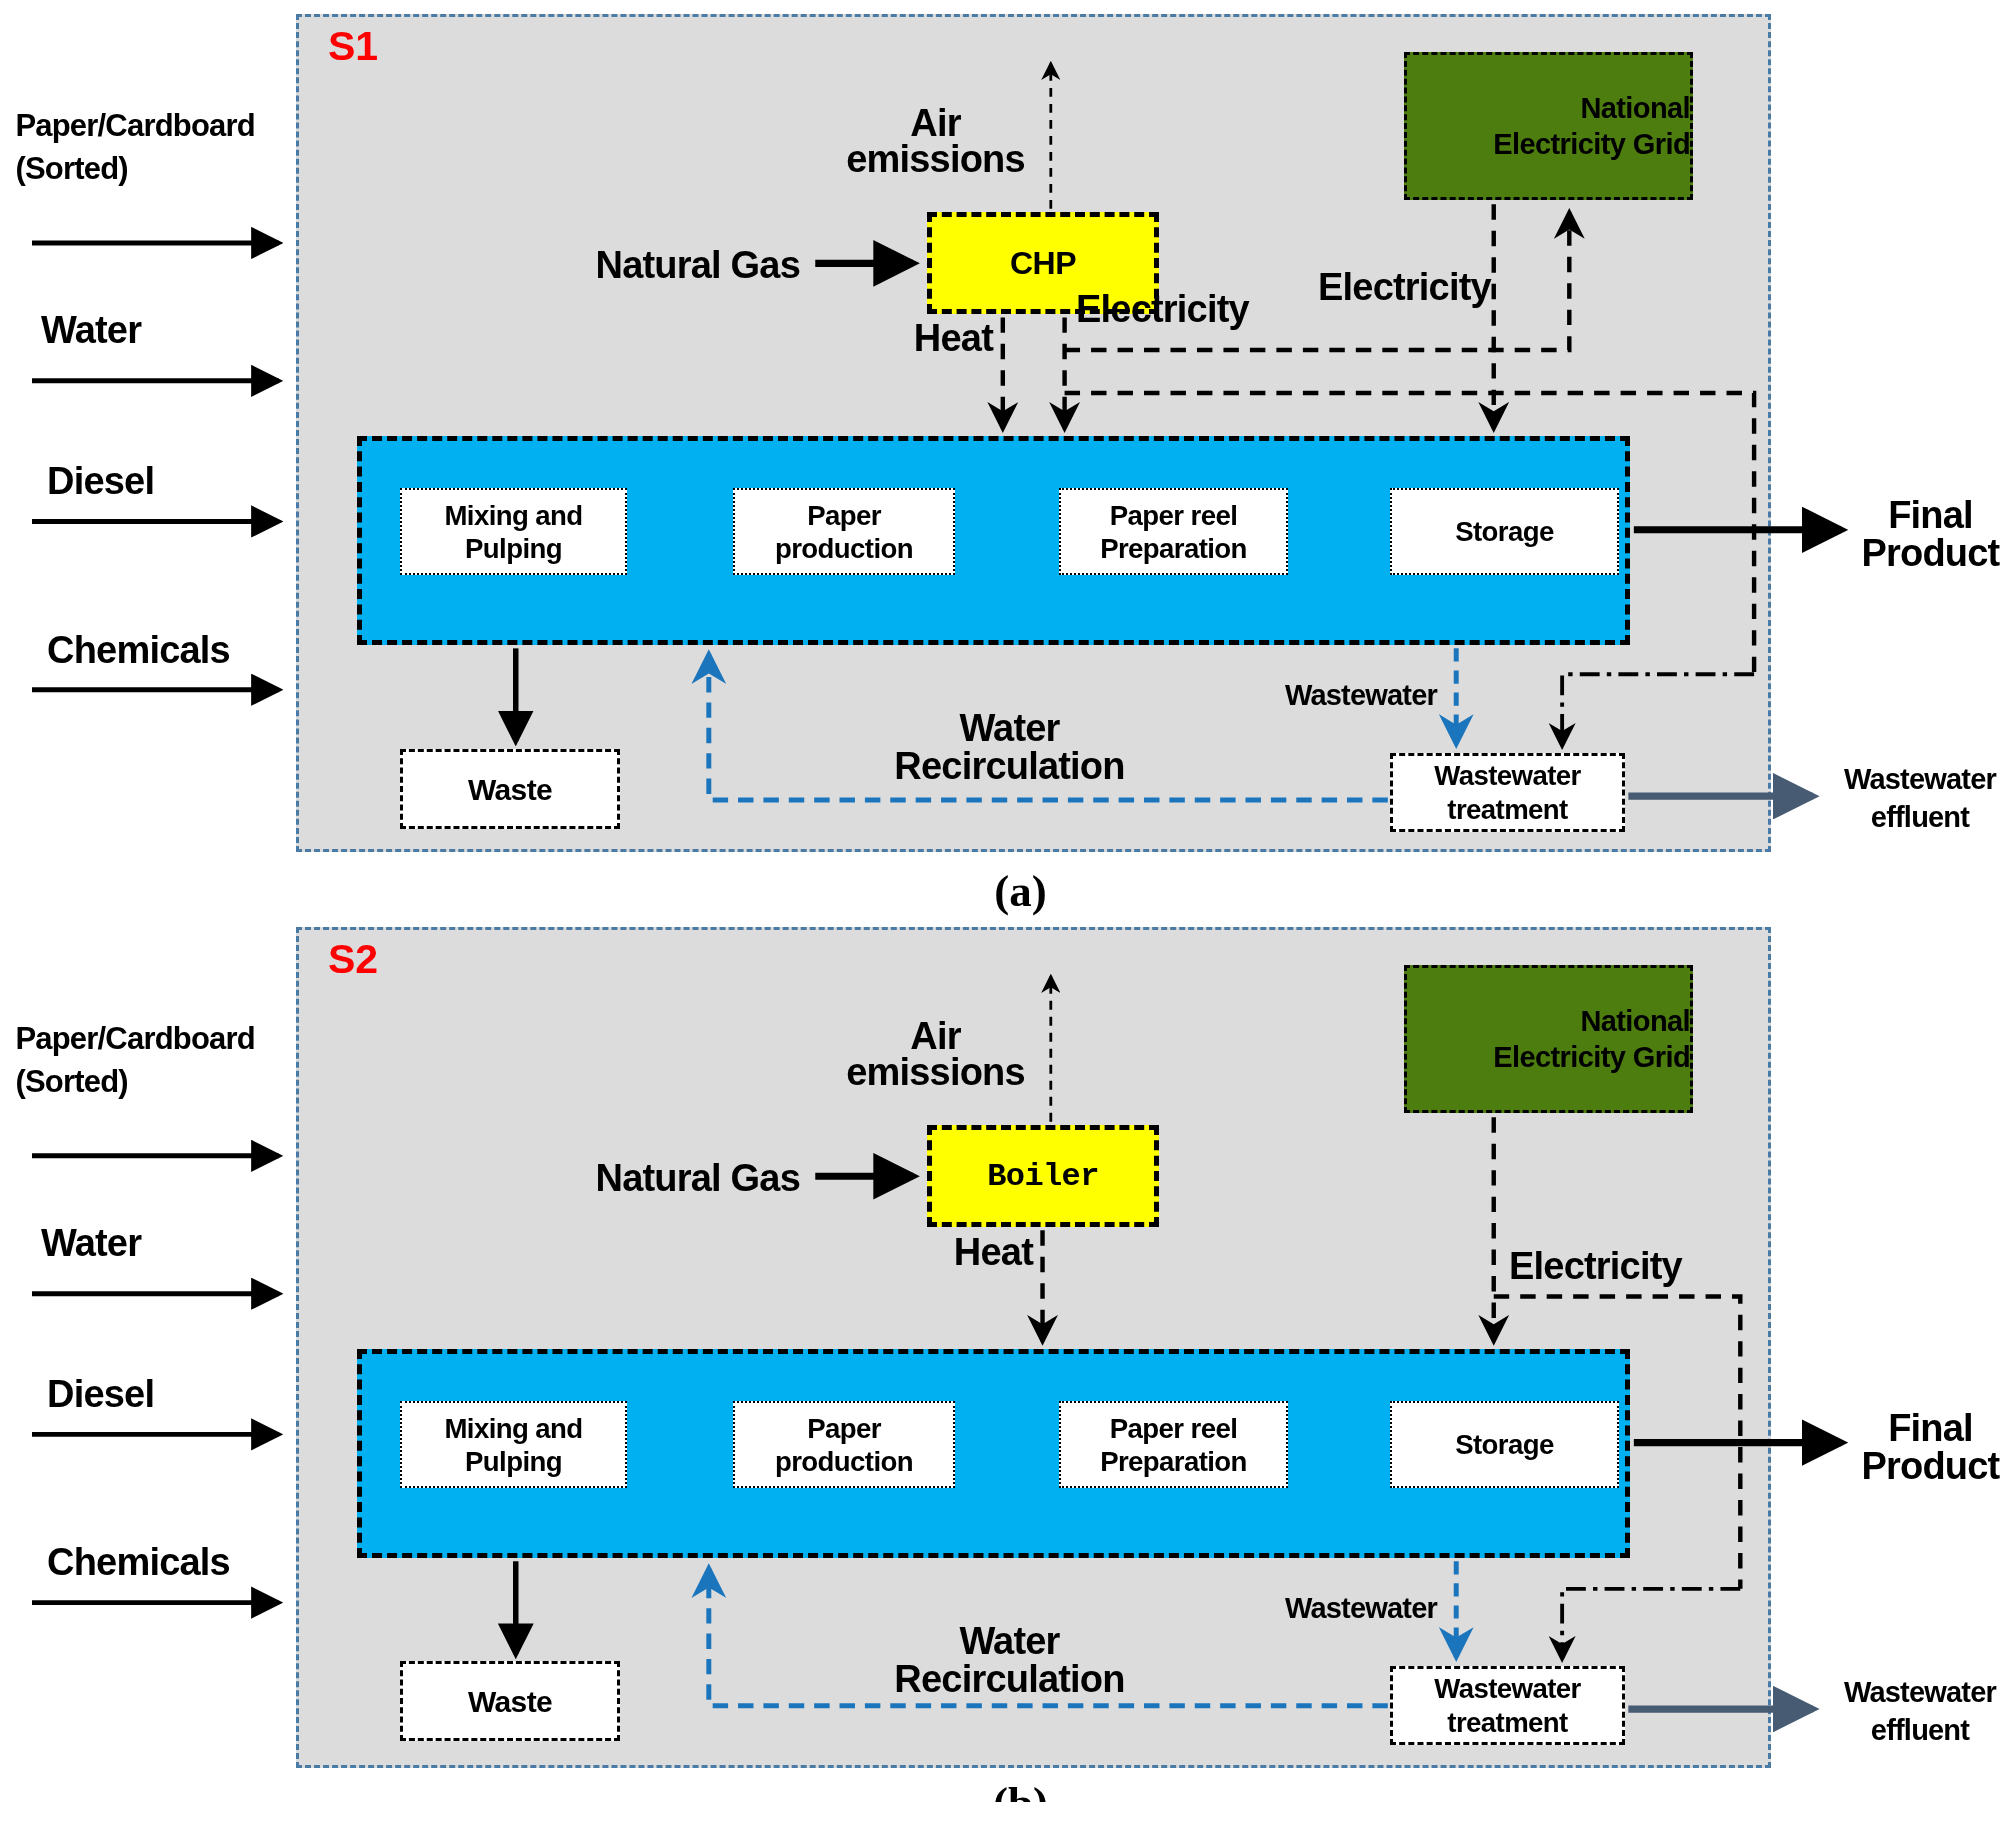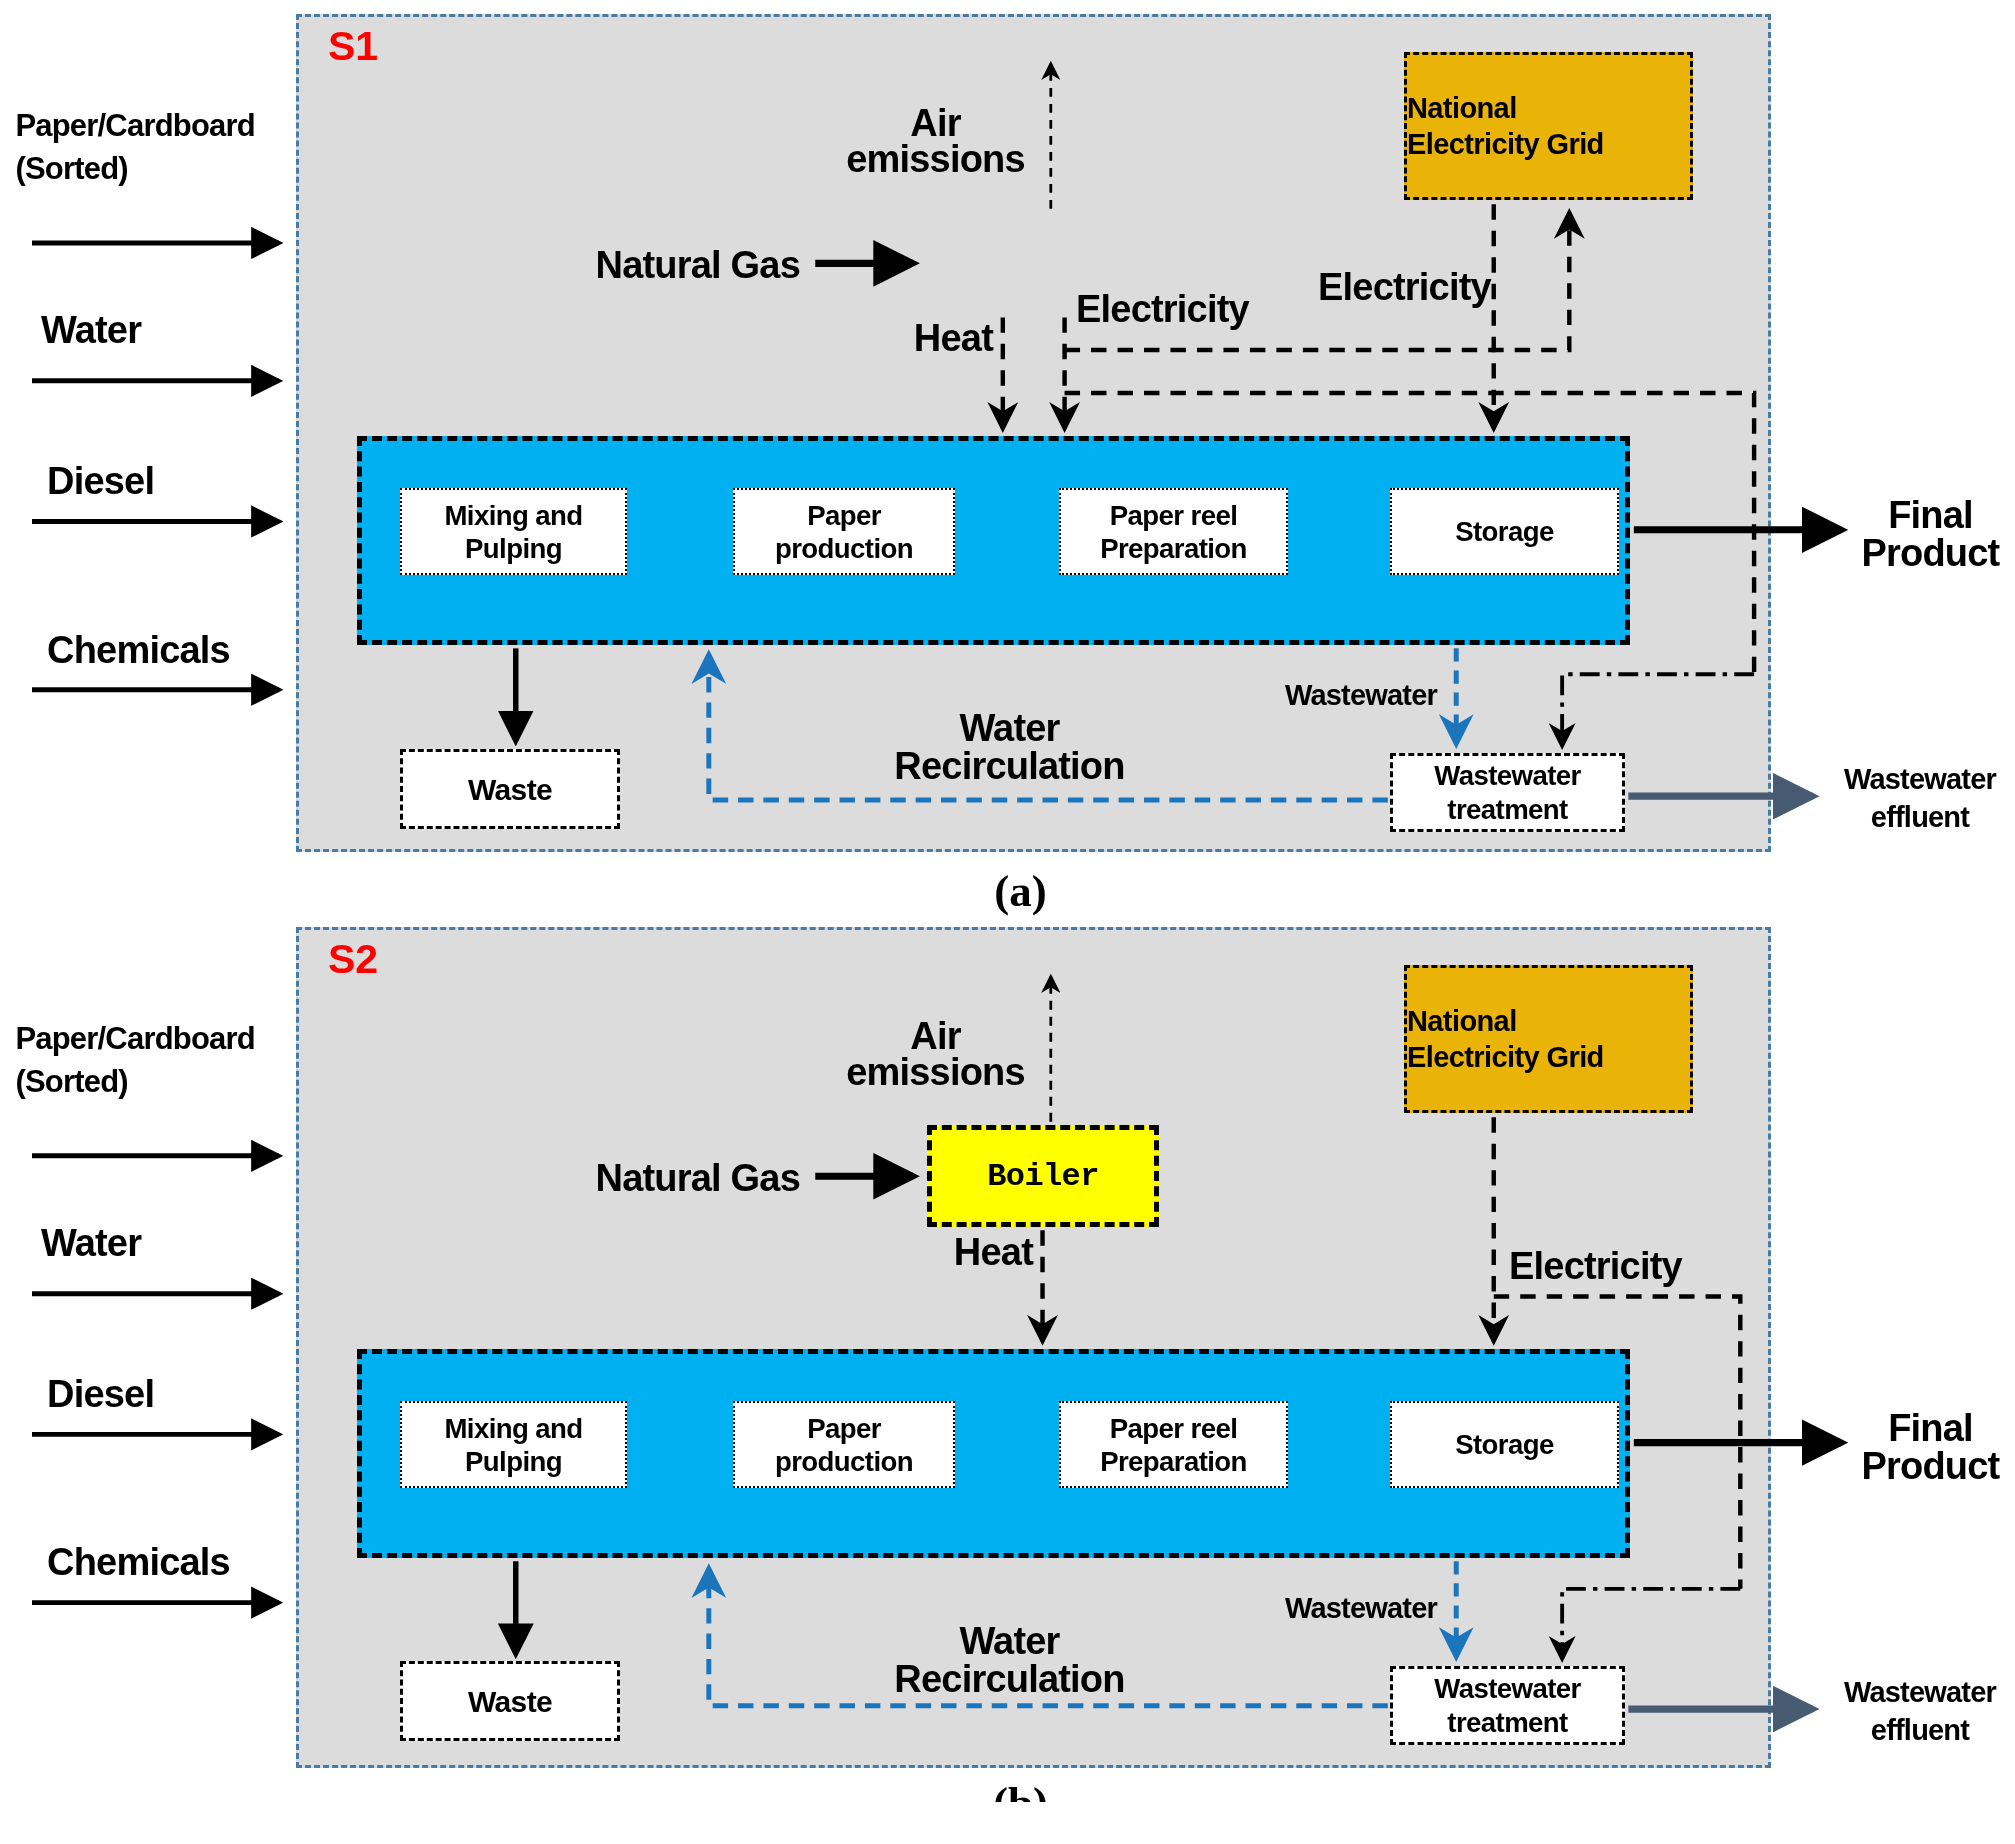--- a/index.html
+++ b/index.html
@@ -5,22 +5,22 @@
   html,body{margin:0;padding:0;background:#fff;}
   .stage{position:relative;width:2015px;height:1802px;background:#ffffff;
          font-family:"Liberation Sans",sans-serif;font-weight:bold;color:#000;}
   .abs{position:absolute;}
   .links{position:absolute;left:0;top:0;width:2015px;height:1845px;}
   .panel-bg{background:#dcdcdc;border:3.3px dashed #4a7ba6;}
   .band{background:#00b0f0;border:5.5px dashed #000;}
   .pbox{background:#fff;border:2.8px dotted #000;display:flex;flex-direction:column;
         align-items:center;justify-content:center;text-align:center;
         font-size:27.6px;line-height:33px;letter-spacing:-0.6px;}
-  .dbox{background:#eab308;border:3.3px dashed #000;display:flex;flex-direction:column;
-        align-items:flex-start;justify-content:center;text-align:center;
+  .dbox{background:#4d7c0f;border:3.3px dashed #000;display:flex;flex-direction:column;
+        align-items:flex-end;justify-content:center;text-align:center;
         font-size:29px;line-height:36px;letter-spacing:-0.6px;}
   .unit{background:#ffff00;border:5px dashed #000;display:flex;align-items:center;
         justify-content:center;font-size:32px;letter-spacing:-0.6px;}
   .lbl{font-size:38px;line-height:36px;letter-spacing:-0.8px;white-space:nowrap;}
   .lbl.center{text-align:center;white-space:normal;}
   .lbl.right{text-align:right;}
   .s-lbl{color:#ff0000;font-size:41px;letter-spacing:0;}
   .cap{font-family:"Liberation Serif","DejaVu Serif",serif;font-size:45px;
        font-weight:bold;text-align:center;letter-spacing:0;}
 </style>
@@ -99,20 +99,23 @@
 
   <div class="abs lbl" style="left:15.4px;top:104px;width:270px;line-height:43px;font-size:31px;">
     <div>Paper/Cardboard</div>
     <div>(Sorted)</div>
   </div>
   <div class="abs lbl" style="left:41px;top:312px;">Water</div>
   <div class="abs lbl" style="left:47px;top:463px;">Diesel</div>
   <div class="abs lbl" style="left:47px;top:632px;">Chemicals</div>
 
   <div class="abs lbl right" style="left:563px;top:247px;width:237px;">Natural Gas</div>
+  <div class="abs unit" style="left:927px;top:212px;width:222px;height:92px;">
+    <span>CHP</span>
+  </div>
   <div class="abs lbl center" style="left:825px;top:105px;width:221px;">Air emissions</div>
   <div class="abs lbl right" style="left:910px;top:320px;width:83px;">Heat</div>
   <div class="abs lbl" style="left:1076px;top:291px;width:165px;">Electricity</div>
 
   <div class="abs dbox" style="left:1404px;top:52px;width:283px;height:142px;">
     <div>National</div>
     <div>Electricity Grid</div>
   </div>
   <div class="abs lbl" style="left:1318px;top:269px;width:165px;">Electricity</div>
 

